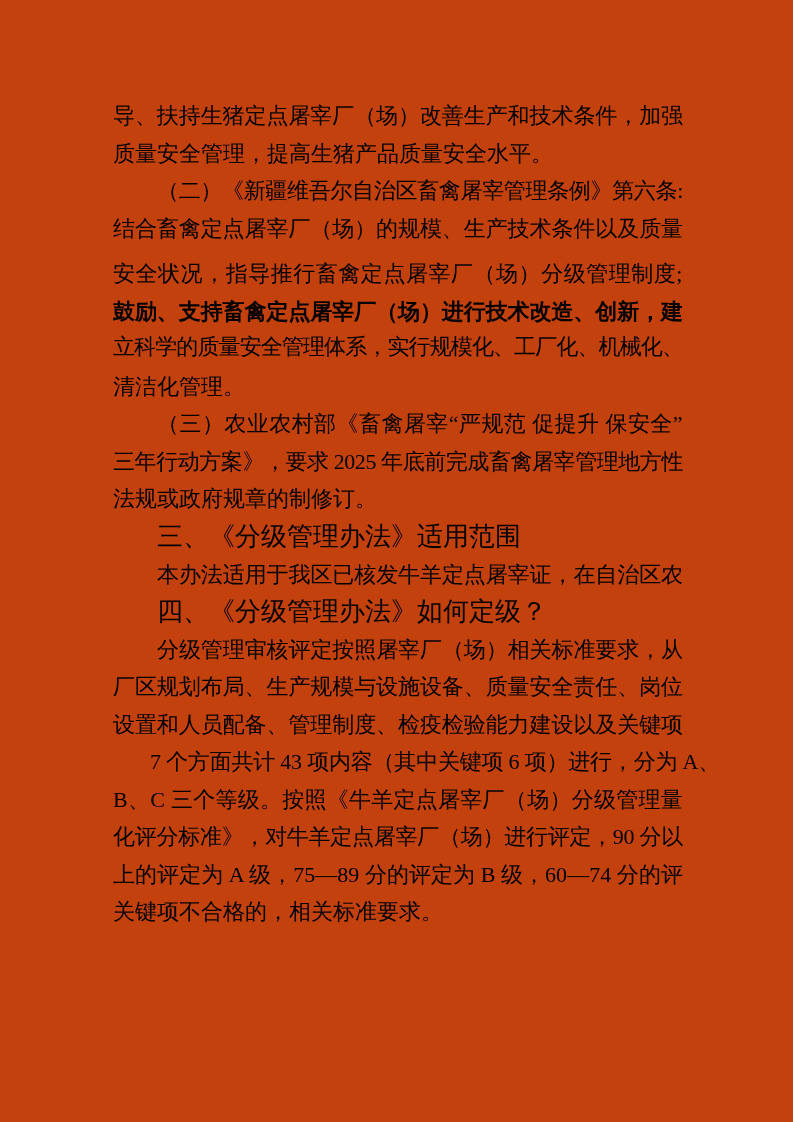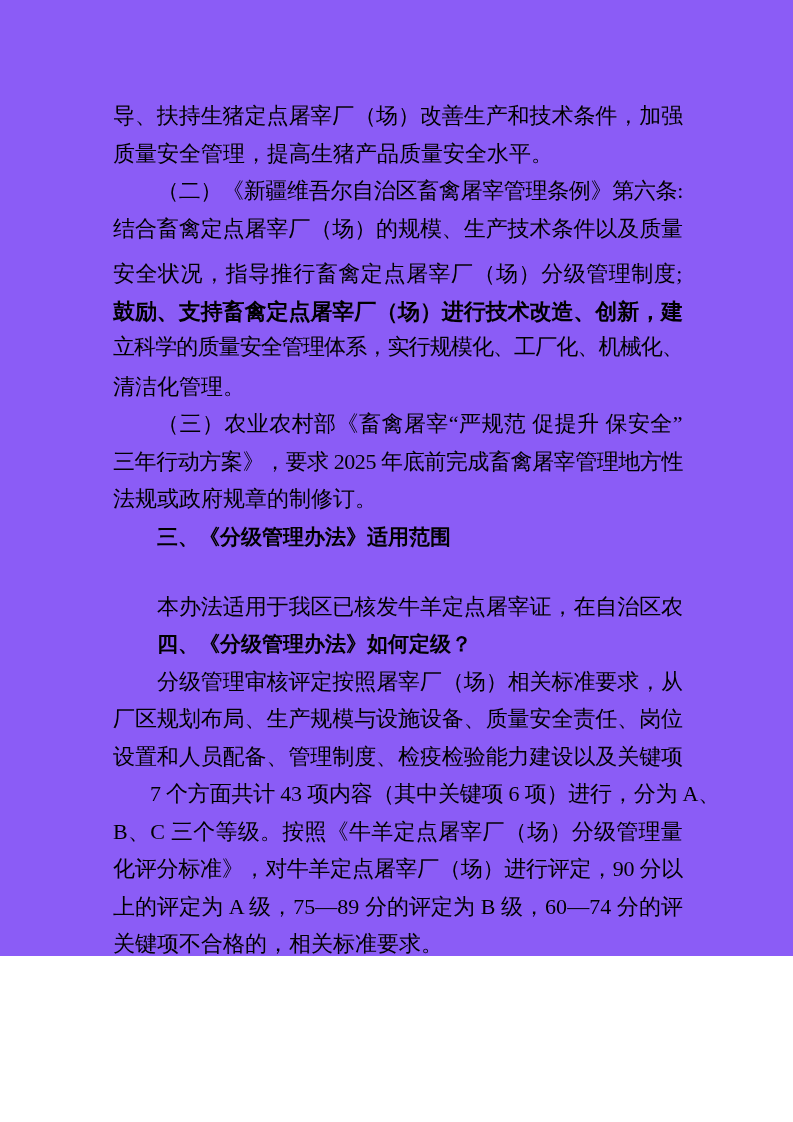--- a/index.html
+++ b/index.html
@@ -3,22 +3,22 @@
 <meta charset="utf-8">
 <style>
   html, body {
     margin: 0;
     padding: 0;
     background: #ffffff;
   }
   .page {
     position: relative;
     width: 793px;
-    height: 956px;
-    background: #8b5cf6;
+    height: 1122px;
+    background: #c2410c;
     overflow: hidden;
     color: #000000;
     font-family: "Liberation Serif", "DejaVu Serif", serif;
   }
   .text-block {
     position: absolute;
     left: 113px;
     top: 97px;
     width: 570px;
   }
@@ -26,42 +26,42 @@
     height: 37.55px;
     line-height: 37.55px;
     font-size: 22px;
     white-space: nowrap;
   }
   .line.indent {
     padding-left: 44px;
   }
   .line.heading {
     font-family: "Liberation Sans", "DejaVu Sans", sans-serif;
-    font-weight: 700;
-    font-size: 21px;
+    font-weight: 400;
+    font-size: 26px;
   }
 </style>
 </head>
 <body>
 
 <div class="page">
   <div class="text-block">
     <div class="line" style="letter-spacing: -0.0769231px;"><span>导、扶持生猪定点屠宰厂（场）改善生产和技术条件，加强</span></div>
     <div class="line"><span>质量安全管理，提高生猪产品质量安全水平。</span></div>
     <div class="line indent" style="letter-spacing: -0.325px;"><span>（二）《新疆维吾尔自治区畜禽屠宰管理条例》第六条:</span></div>
     <div class="line" style="letter-spacing: -0.0769231px;"><span>结合畜禽定点屠宰厂（场）的规模、生产技术条件以及质量</span></div>
     <div class="line" style="letter-spacing: 0.533654px; margin-top: 8px;"><span>安全状况，指导推行畜禽定点屠宰厂（场）分级管理制度;</span></div>
     <div class="line" style="letter-spacing: -0.0769231px; font-weight: bold;"><span>鼓励、支持畜禽定点屠宰厂（场）进行技术改造、创新，建</span></div>
     <div class="line" style="letter-spacing: -0.888889px; font-family: Liberation Mono, monospace;"><span>立科学的质量安全管理体系，实行规模化、工厂化、机械化、</span></div>
     <div class="line"><span>清洁化管理。</span></div>
     <div class="line indent" style="letter-spacing: 0.441106px;"><span>（三）农业农村部《畜禽屠宰“严规范 促提升 保安全”</span></div>
     <div class="line" style="letter-spacing: -0.433333px;"><span>三年行动方案》，要求 2025 年底前完成畜禽屠宰管理地方性</span></div>
     <div class="line"><span>法规或政府规章的制修订。</span></div>
     <div class="line heading indent"><span>三、《分级管理办法》适用范围</span></div>
-    <div class="line indent" style="letter-spacing: -0.0833333px; margin-top: 32px;"><span>本办法适用于我区已核发牛羊定点屠宰证，在自治区农</span></div>
+    <div class="line indent" style="letter-spacing: -0.0833333px;"><span>本办法适用于我区已核发牛羊定点屠宰证，在自治区农</span></div>
     <div class="line heading indent"><span>四、《分级管理办法》如何定级？</span></div>
     <div class="line indent" style="letter-spacing: -0.0833333px;"><span>分级管理审核评定按照屠宰厂（场）相关标准要求，从</span></div>
     <div class="line" style="letter-spacing: -0.0769231px;"><span>厂区规划布局、生产规模与设施设备、质量安全责任、岗位</span></div>
     <div class="line" style="letter-spacing: -0.0769231px;"><span>设置和人员配备、管理制度、检疫检验能力建设以及关键项</span></div>
     <div class="line" style="letter-spacing: -0.208807px; margin-left: 37px;"><span>7 个方面共计 43 项内容（其中关键项 6 项）进行，分为 A、</span></div>
     <div class="line" style="letter-spacing: 0.264468px;"><span>B、C 三个等级。按照《牛羊定点屠宰厂（场）分级管理量</span></div>
     <div class="line" style="letter-spacing: -0.267857px;"><span>化评分标准》，对牛羊定点屠宰厂（场）进行评定，90 分以</span></div>
     <div class="line" style="letter-spacing: 0.046875px;"><span>上的评定为 A 级，75—89 分的评定为 B 级，60—74 分的评</span></div>
     <div class="line"><span>关键项不合格的，相关标准要求。</span></div>
   </div>

